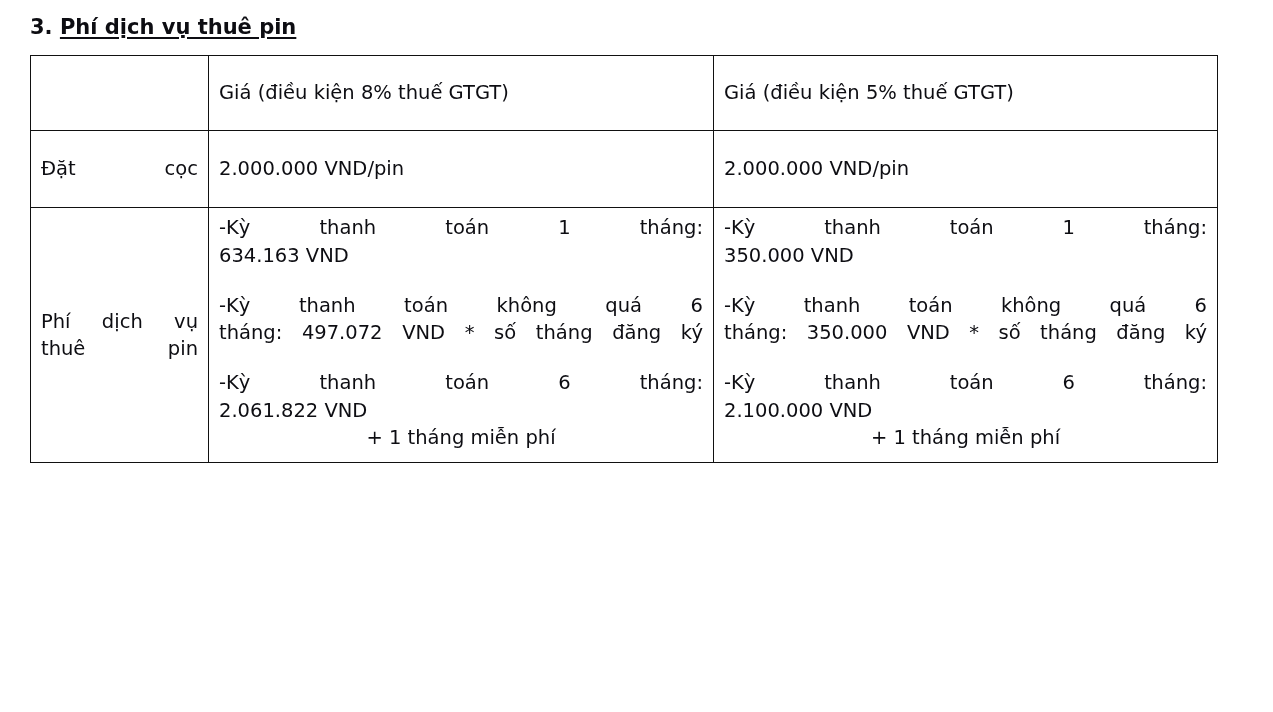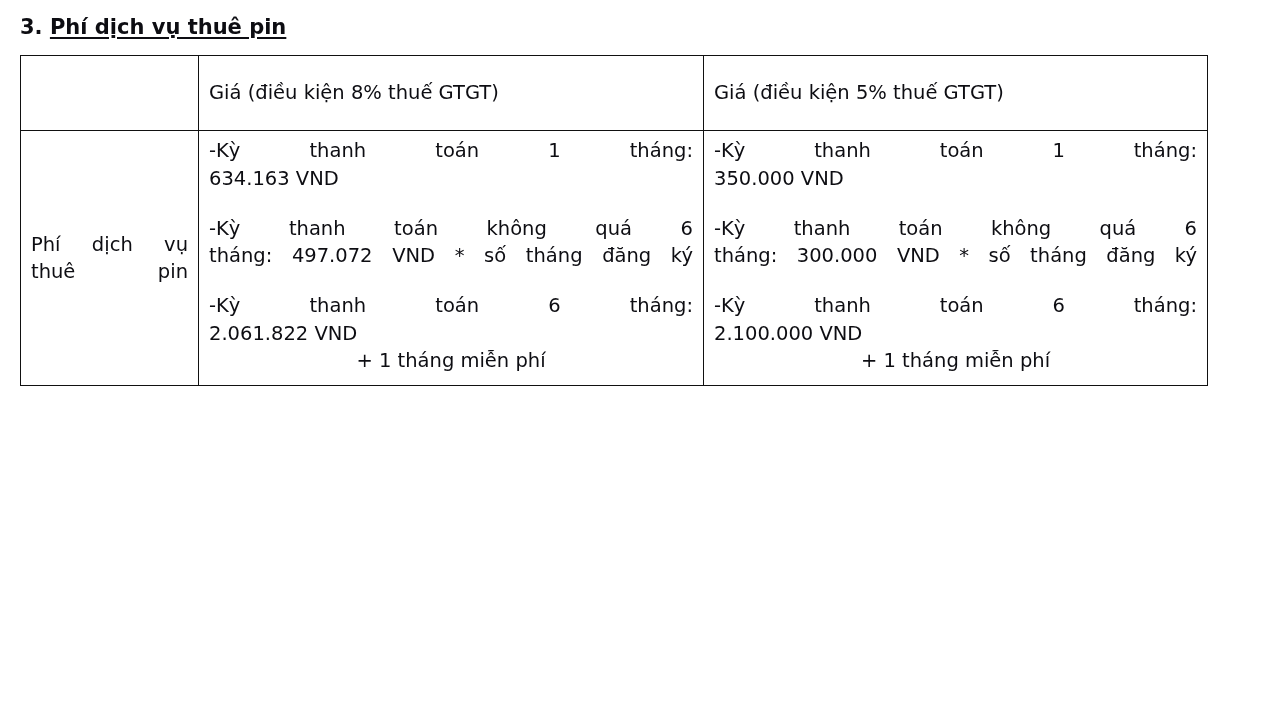--- a/index.html
+++ b/index.html
@@ -12,21 +12,21 @@
     height: 712px;
     font-family: "DejaVu Sans", sans-serif;
     color: #0d0d12;
     overflow: hidden;
   }
   .page {
     position: relative;
     width: 1273px;
     height: 712px;
     box-sizing: border-box;
-    padding: 14px 30px 0 20px;
+    padding: 14px 30px 0 30px;
   }
   .section-heading {
     font-size: 21px;
     font-weight: 700;
     line-height: 1.3;
     margin: 0 0 14px 0;
     white-space: nowrap;
   }
   .section-heading .num {
     text-decoration: none;
@@ -143,20 +143,25 @@
     </colgroup>
     <thead>
       <tr>
         <th class="blank"></th>
         <th>Giá (điều kiện 8% thuế GTGT)</th>
         <th>Giá (điều kiện 5% thuế GTGT)</th>
       </tr>
     </thead>
     <tbody>
       <tr>
+        <td class="rowlabel deposit-label">Đặt cọc</td>
+        <td class="deposit-val">2.000.000 VND/pin</td>
+        <td class="deposit-val">2.000.000 VND/pin</td>
+      </tr>
+      <tr>
         <td class="rowlabel fee-label">Phí dịch vụ thuê pin</td>
 
         <td class="fee-cell">
           <ul class="dashlist">
             <li>
               <span class="li-first"><span class="dash">-</span><span>Kỳ thanh toán 1 tháng:</span></span>
               <span class="li-rest">634.163 VND</span>
             </li>
             <li>
               <span class="li-first"><span class="dash">-</span><span>Kỳ thanh toán không quá 6</span></span>
@@ -171,21 +176,21 @@
         </td>
 
         <td class="fee-cell">
           <ul class="dashlist">
             <li>
               <span class="li-first"><span class="dash">-</span><span>Kỳ thanh toán 1 tháng:</span></span>
               <span class="li-rest">350.000 VND</span>
             </li>
             <li>
               <span class="li-first"><span class="dash">-</span><span>Kỳ thanh toán không quá 6</span></span>
-              <span class="li-rest just">tháng: 300.000 VND * số tháng đăng ký</span>
+              <span class="li-rest just">tháng: 350.000 VND * số tháng đăng ký</span>
             </li>
             <li>
               <span class="li-first"><span class="dash">-</span><span>Kỳ thanh toán 6 tháng:</span></span>
               <span class="li-rest">2.100.000 VND</span>
               <span class="li-plain">+ 1 tháng miễn phí</span>
             </li>
           </ul>
         </td>
       </tr>
     </tbody>

